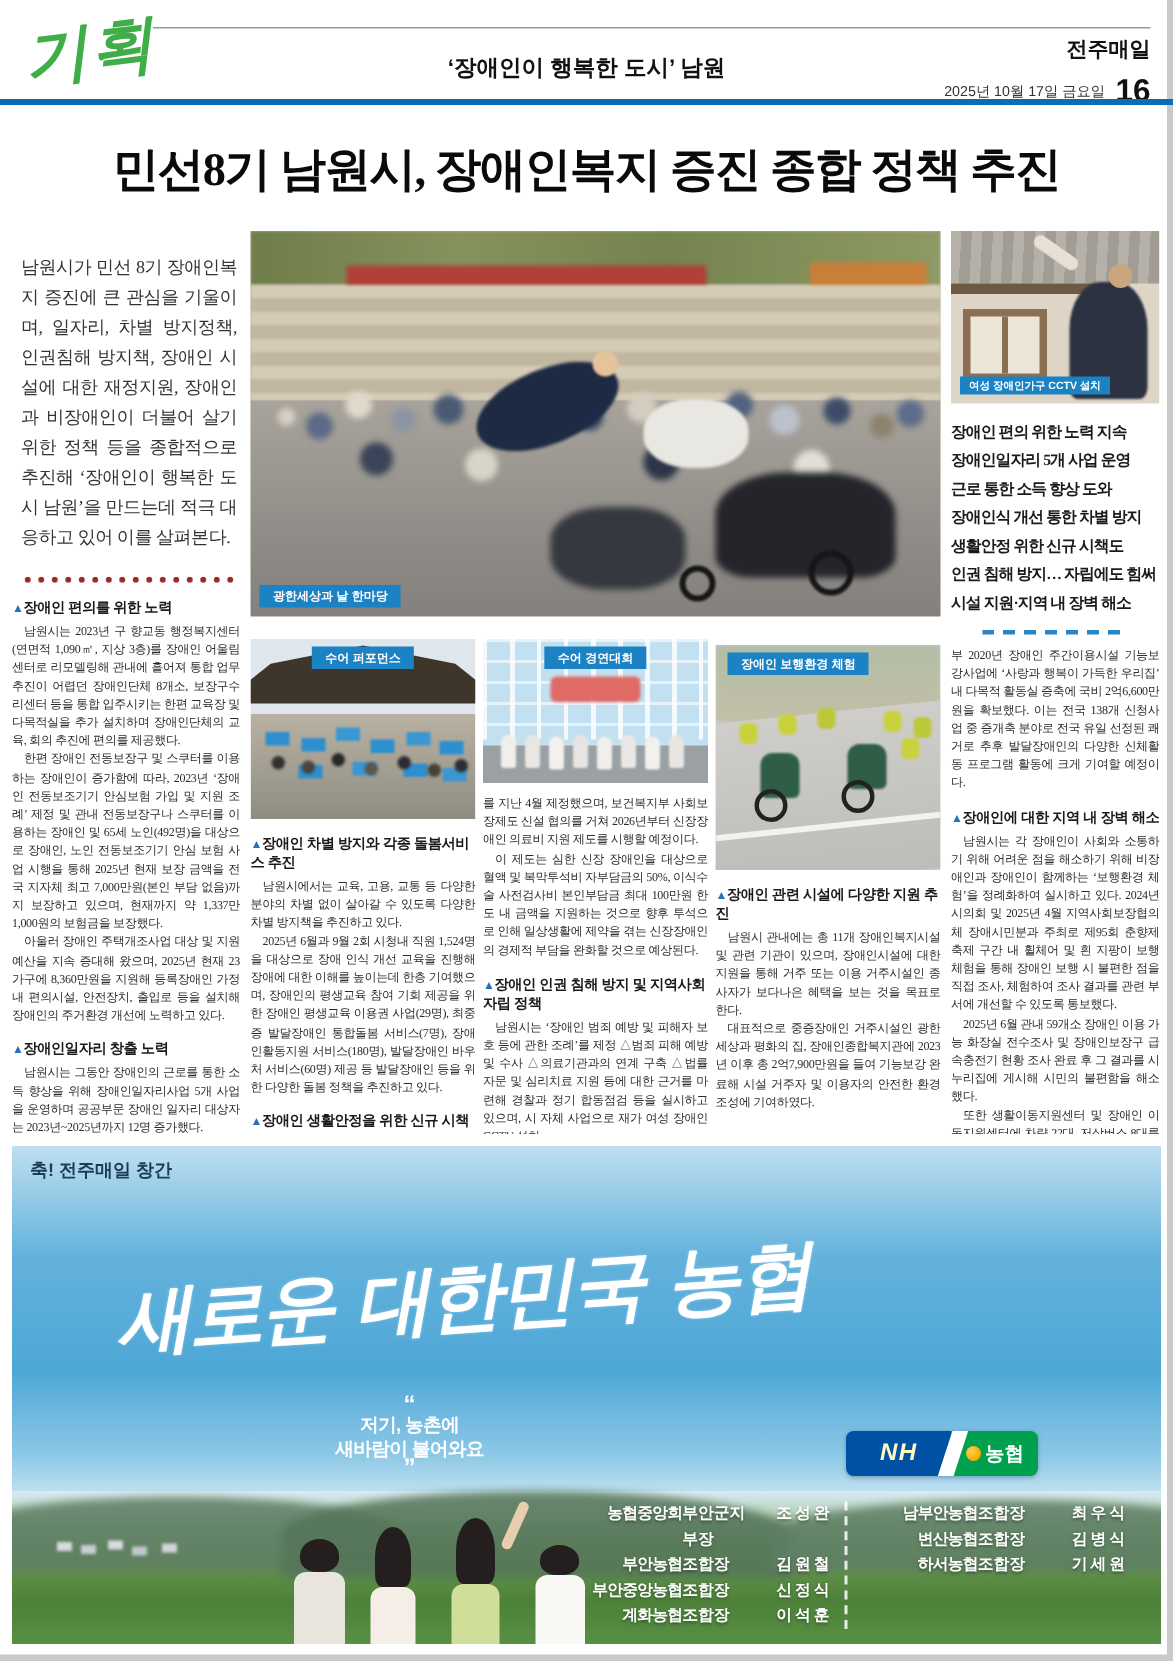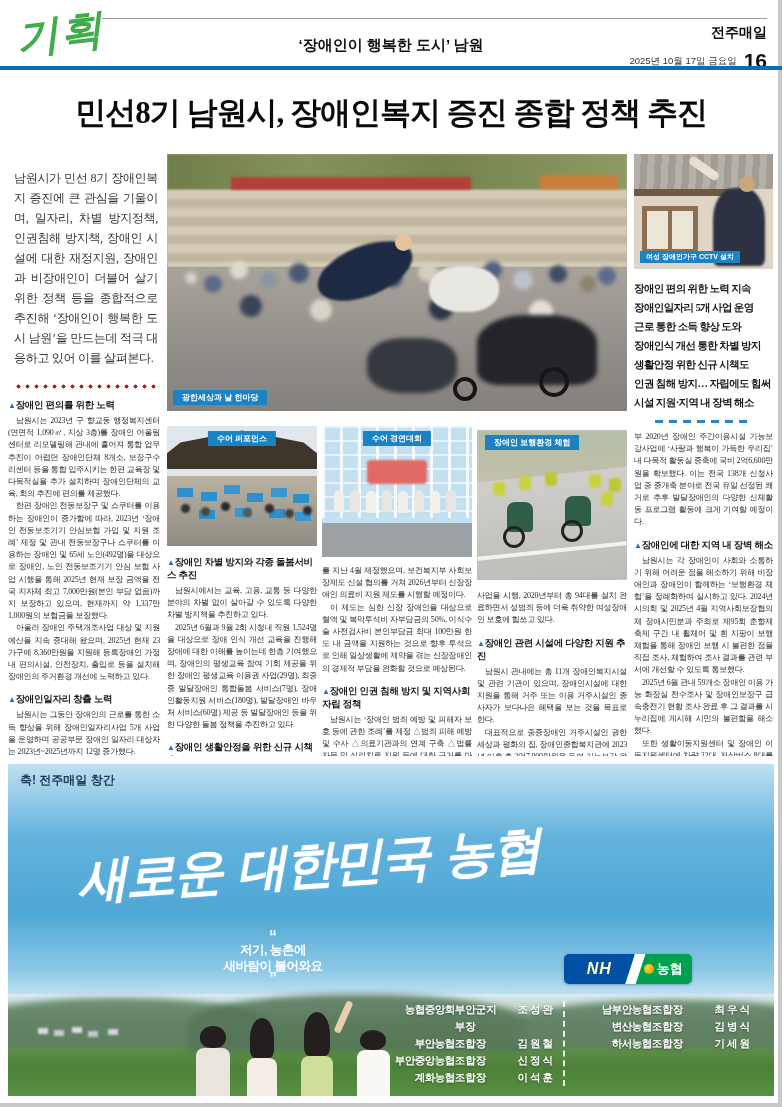--- a/index.html
+++ b/index.html
@@ -99,21 +99,21 @@
   .p1 { height:120px; background:#dfe7ec; }
   .p1-roof { position:absolute; top:0; left:-4%; width:108%; height:46%; background:#3e362b; clip-path:polygon(0 58%, 12% 30%, 50% 8%, 88% 30%, 100% 58%, 100% 78%, 0 78%); filter:blur(0.5px); }
   .p1-crowd { position:absolute; left:0; right:0; bottom:0; height:58%; background:linear-gradient(#b9b2a2,#8f8c83); }
   .p1-signs { position:absolute; left:10px; top:62px; width:16px; height:9px; background:#2e8fce; filter:blur(0.6px);
     box-shadow: 24px 4px 0 #2e8fce, 47px -3px 0 #3a97d2, 70px 5px 0 #2e8fce, 94px 0 0 #3a97d2,
       116px 6px 0 #2e8fce, 22px 22px 0 #2e8fce, 58px 20px 0 #3a97d2, 92px 21px 0 #2e8fce, 118px 24px 0 #3a97d2; }
   .p1-heads { position:absolute; left:14px; top:78px; width:9px; height:9px; border-radius:50%; background:#30302e; filter:blur(1px);
     box-shadow: 20px 3px 0 #4a443c, 40px -2px 0 #28282a, 62px 4px 0 #5c564c, 84px 0 0 #2c2c30, 104px 5px 0 #46403a, 122px 2px 0 #2e2e32; }
 
   
-  .p2 { height:131px; background:#c2e0ef; }
+  .p2 { height:96px; background:#c2e0ef; }
   .p2-grid { position:absolute; inset:0 0 30% 0; background:
       repeating-linear-gradient(90deg, rgba(255,255,255,.8) 0 3px, transparent 3px 18px),
       repeating-linear-gradient(180deg, rgba(255,255,255,.6) 0 2px, transparent 2px 14px); }
   .p2-sign { position:absolute; top:26%; left:30%; width:40%; height:18%; background:#e06a66; border-radius:4px; filter:blur(1px); }
   .p2-stage { position:absolute; left:0; right:0; bottom:0; height:26%; background:#9aa0a4; }
   .p2-people { position:absolute; left:12px; top:64px; width:10px; height:22px; border-radius:5px 5px 2px 2px; background:#f0efec; filter:blur(0.7px);
     box-shadow: 16px 0 0 #e8e7e3, 32px 1px 0 #f2f1ee, 48px 0 0 #e6e5e1, 64px 1px 0 #f0efec,
       80px 0 0 #e9e8e4, 96px 1px 0 #f2f1ee, 112px 0 0 #e7e6e2; }
 
   
@@ -293,21 +293,20 @@
             <div class="p3-hill"></div>
             <div class="p3-road"></div>
             <div class="p3-line"></div>
             <div class="p3-vests"></div>
             <div class="p3-rider" style="left:30px; top:72px;"></div>
             <div class="p3-wheel" style="left:26px; top:96px;"></div>
             <div class="p3-rider" style="left:88px; top:66px;"></div>
             <div class="p3-wheel" style="left:84px; top:90px;"></div>
             <span class="caption cap-tl">장애인 보행환경 체험</span>
           </div>
-          <p class="body-p" style="margin-top:10px; text-indent:0;">사업을 시행, 2020년부터 총 94대를 설치 완료하면서 성범죄 등에 더욱 취약한 여성장애인 보호에 힘쓰고 있다.</p>
           <h3 class="sec-h"><span class="tri">▲</span><span>장애인 관련 시설에 다양한 지원 추진</span></h3>
           <p class="body-p">남원시 관내에는 총 11개 장애인복지시설 및 관련 기관이 있으며, 장애인시설에 대한 지원을 통해 거주 또는 이용 거주시설인 종사자가 보다나은 혜택을 보는 것을 목표로 한다.</p>
           <p class="body-p">대표적으로 중증장애인 거주시설인 광한세상과 평화의 집, 장애인종합복지관에 2023년 이후 총 2억7,900만원을 들여 기능보강 완료해 시설 거주자 및 이용자의 안전한 환경 조성에 기여하였다.</p>
 
         </div>
       </div>
     </div>
 
     <div class="col col5">
       <div class="photo p-side">

